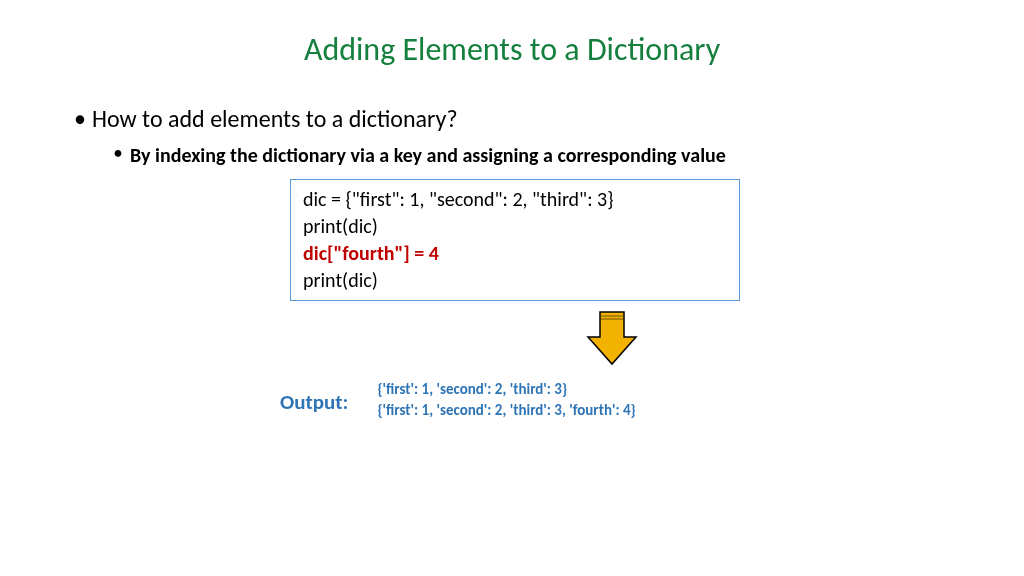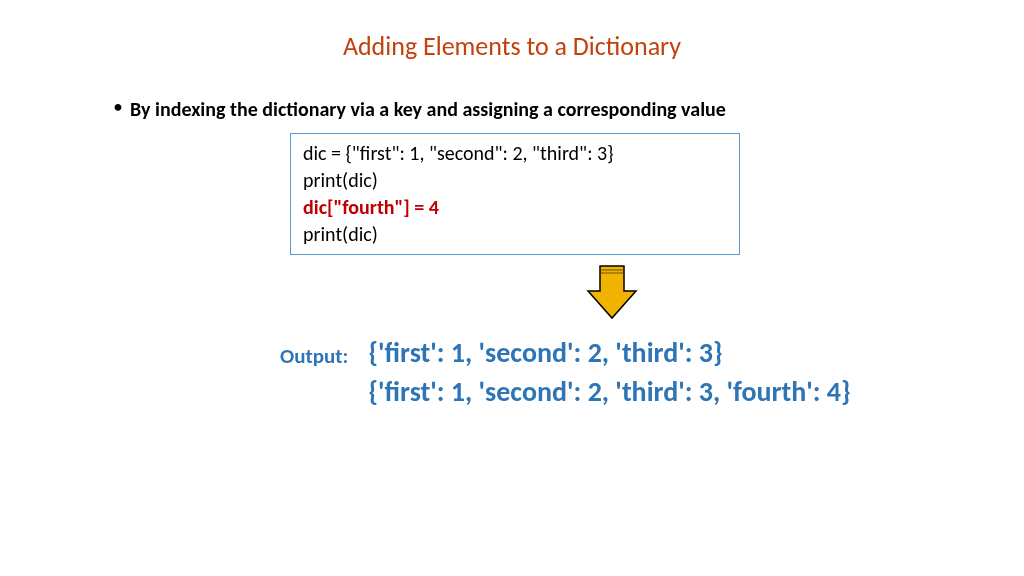--- a/index.html
+++ b/index.html
@@ -12,25 +12,25 @@
       height: 576px;
       background: #ffffff;
       font-family: Calibri, "Segoe UI", Arial, sans-serif;
       color: #000000;
       position: relative;
     }
     .slide {
       padding: 30px 60px;
     }
     .title {
-      font-size: 26px;
+      font-size: 32px;
       font-weight: 400;
       text-align: center;
       margin-bottom: 35px;
-      color: #c2410c;
+      color: #15803d;
     }
     .bullet-list {
       list-style: none;
     }
     .bullet-1 {
       font-size: 24px;
       margin-left: 10px;
       margin-bottom: 10px;
       position: relative;
       padding-left: 22px;
@@ -77,42 +77,43 @@
       margin-left: 200px;
       margin-bottom: 8px;
     }
     .arrow-svg {
       display: inline-block;
     }
     .output-section {
       display: flex;
       align-items: flex-start;
       margin-left: 220px;
-      gap: 20px;
+      gap: 29px;
     }
     .output-label {
       color: #2e75b6;
       font-weight: bold;
       font-size: 21px;
       margin-top: 10px;
     }
     .output-lines {
       color: #2e75b6;
       font-weight: bold;
-      font-size: 28px;
+      font-size: 15px;
       line-height: 1.4;
     }
   </style>
 </head>
 <body>
 
 <div class="slide">
   <h1 class="title">Adding Elements to a Dictionary</h1>
 
   <ul class="bullet-list">
+    <li class="bullet-1">How to add elements to a dictionary?</li>
     <li class="bullet-2">By indexing the dictionary via a key and assigning a corresponding value</li>
   </ul>
 
   <div class="code-box">
     <span class="code-line">dic = {"first": 1, "second": 2, "third": 3}</span>
     <span class="code-line">print(dic)</span>
     <span class="code-line code-highlight">dic["fourth"] = 4</span>
     <span class="code-line">print(dic)</span>
   </div>
 

